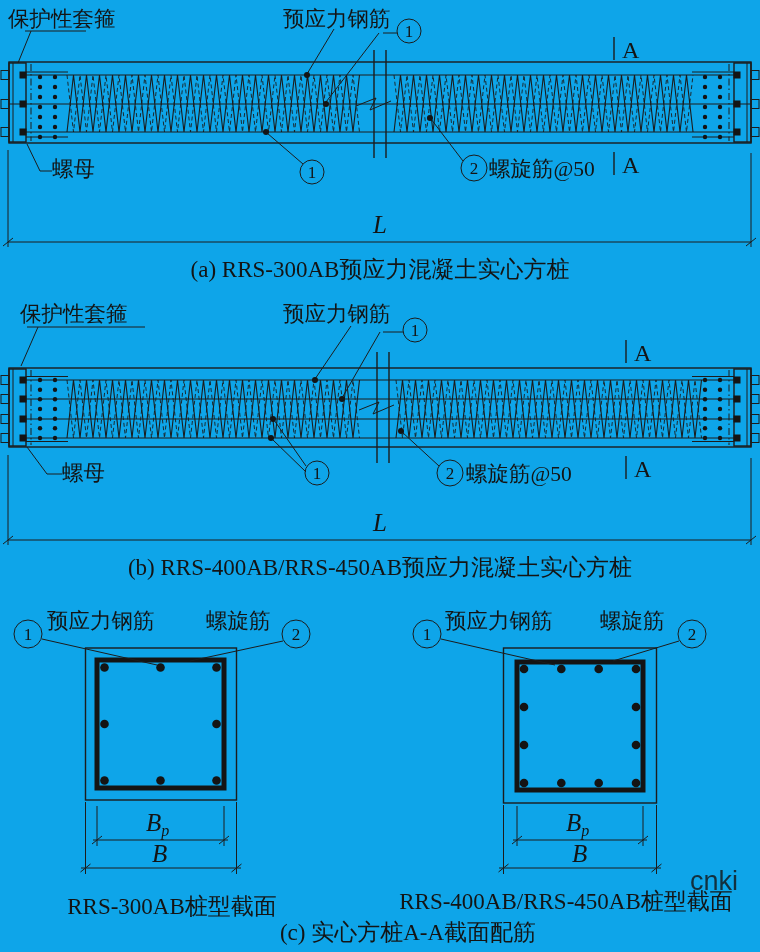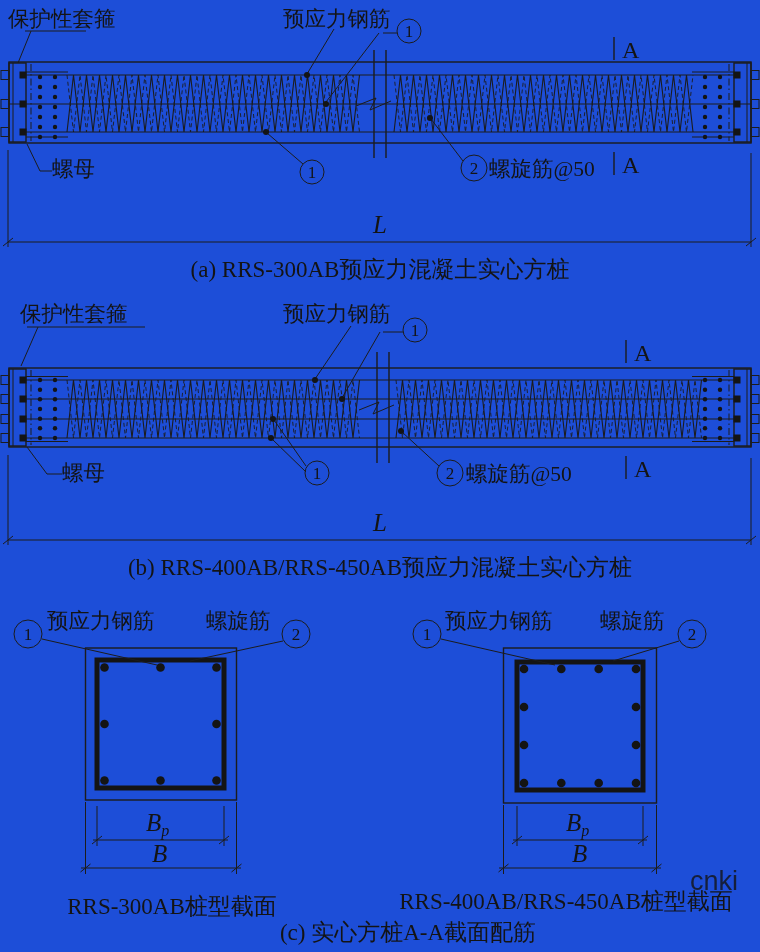--- a/index.html
+++ b/index.html
@@ -1,16 +1,16 @@
 <!DOCTYPE html>
 <html><head>
 <meta charset="utf-8">
 <style>
   html,body{margin:0;padding:0;background:#ffffff;}
-  #stage{position:relative;width:760px;height:952px;background:#1d4ed8;overflow:hidden;}
+  #stage{position:relative;width:760px;height:952px;background:#0ea5e9;overflow:hidden;}
   svg text{fill:#141414;font-family:"Liberation Serif","DejaVu Serif",serif;}
   .ln{stroke:#1c1c1c;stroke-width:1.4;fill:none;}
   .thin{stroke-width:1;}
   .dashdot{stroke-dasharray:7 3 1.5 3;stroke-width:1;}
   .zs{stroke:#1c1c1c;stroke-width:1.1;fill:none;}
   .zd{stroke:#1c1c1c;stroke-width:0.9;fill:none;stroke-dasharray:4 2.8;}
   .fill{fill:#141414;stroke:none;}
   .cn{font-size:21.5px;}
   .cap{font-size:23px;}
   .secA{font-size:24px;}

